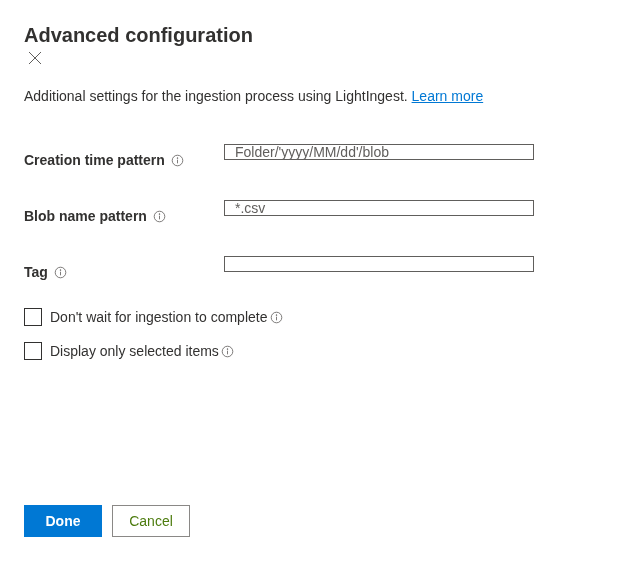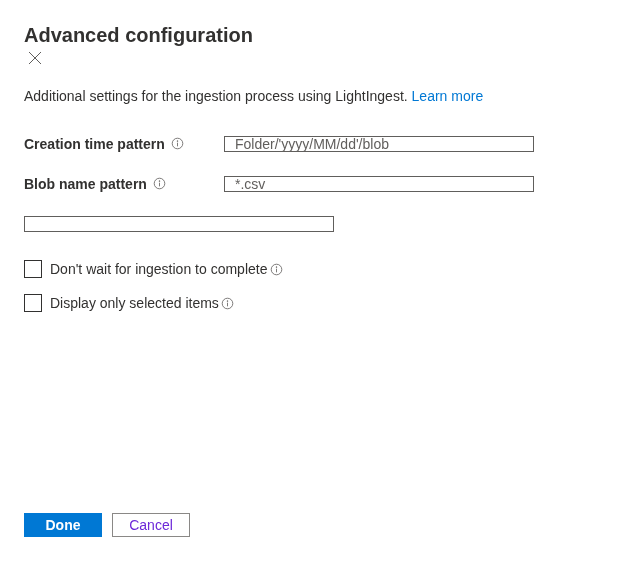--- a/index.html
+++ b/index.html
@@ -39,36 +39,39 @@
       align-items: center;
       justify-content: center;
     }
     .subtitle {
       font-size: 14px;
       color: #323130;
       margin-bottom: 32px;
     }
     .link {
       color: #0078d4;
+      text-decoration: underline;
       cursor: pointer;
     }
     .form-rows {
       display: flex;
       flex-direction: column;
       gap: 24px;
       margin-bottom: 28px;
     }
     .form-row {
       display: flex;
       align-items: center;
     }
     .form-label-wrap {
       width: 200px;
       display: flex;
+      align-items: center;
       gap: 6px;
+      margin-top: 16px;
     }
     .form-label {
       font-size: 14px;
       font-weight: 600;
       color: #323130;
     }
     .info-icon {
       width: 14px;
       height: 14px;
       display: inline-flex;
@@ -124,40 +127,40 @@
       text-align: right;
     }
     .footer {
       position: absolute;
       bottom: 24px;
       left: 24px;
       display: flex;
       gap: 10px;
     }
     .btn {
-      height: 24px;
+      height: 32px;
       padding: 0 8px;
       font-size: 14px;
       font-family: inherit;
       cursor: pointer;
       border: 1px solid transparent;
       display: inline-flex;
       align-items: center;
       justify-content: center;
       min-width: 78px;
     }
     .btn-primary {
       background: #0078d4;
       color: #ffffff;
       border-color: #0078d4;
       font-weight: 600;
     }
     .btn-secondary {
       background: #ffffff;
-      color: #6d28d9;
+      color: #4d7c0f;
       border-color: #8a8886;
     }
   </style>
 </head>
 <body>
 
 <div class="header">
   <h1 class="title">Advanced configuration</h1>
   <button class="close-btn">
     <span>
@@ -196,20 +199,30 @@
             <circle cx="8" cy="8" r="6.5"></circle>
             <circle cx="8" cy="5" r="0.5" fill="currentColor"></circle>
             <line x1="8" y1="7" x2="8" y2="11.5"></line>
           </svg>
       </span>
     </div>
     <input type="text" class="text-input" placeholder="*.csv" style="">
   </div>
 
   <div class="form-row">
+    <div class="form-label-wrap">
+      <span class="form-label">Tag</span>
+      <span class="info-icon">
+        <svg viewBox="0 0 16 16" fill="none" stroke="currentColor" stroke-width="1">
+            <circle cx="8" cy="8" r="6.5"></circle>
+            <circle cx="8" cy="5" r="0.5" fill="currentColor"></circle>
+            <line x1="8" y1="7" x2="8" y2="11.5"></line>
+          </svg>
+      </span>
+    </div>
     <input type="text" class="text-input" placeholder="" style="">
   </div>
 
 </div>
 
 <div class="checkbox-group">
   <div class="checkbox-row">
     <input type="checkbox" class="checkbox" style="">
     <span class="checkbox-label">
       <span>Don't wait for ingestion to complete</span>

